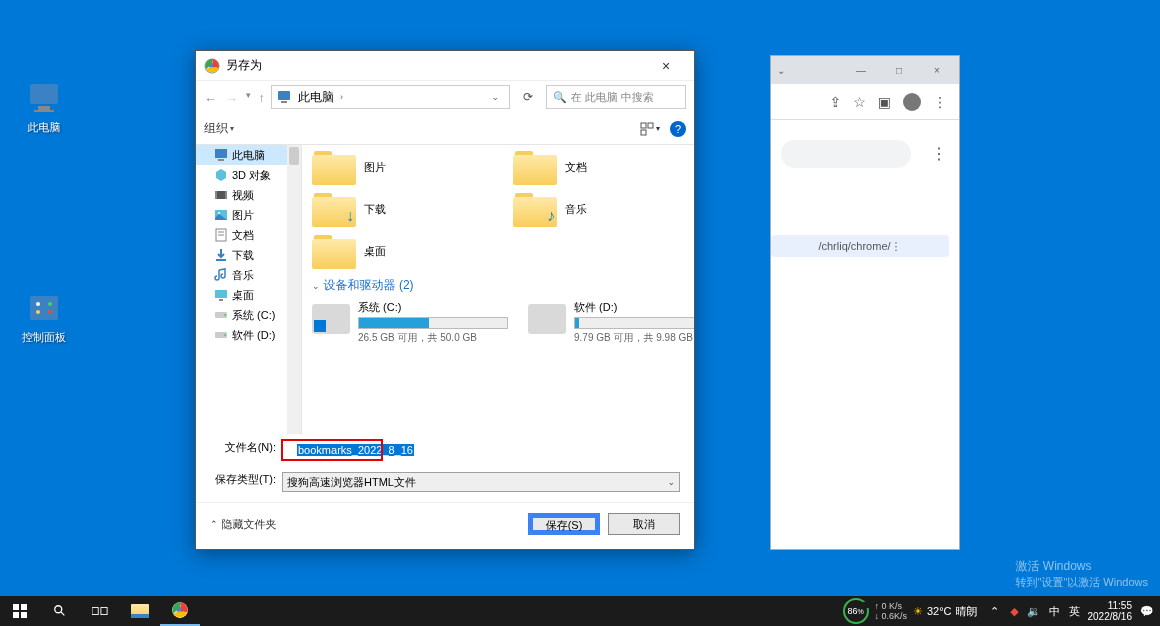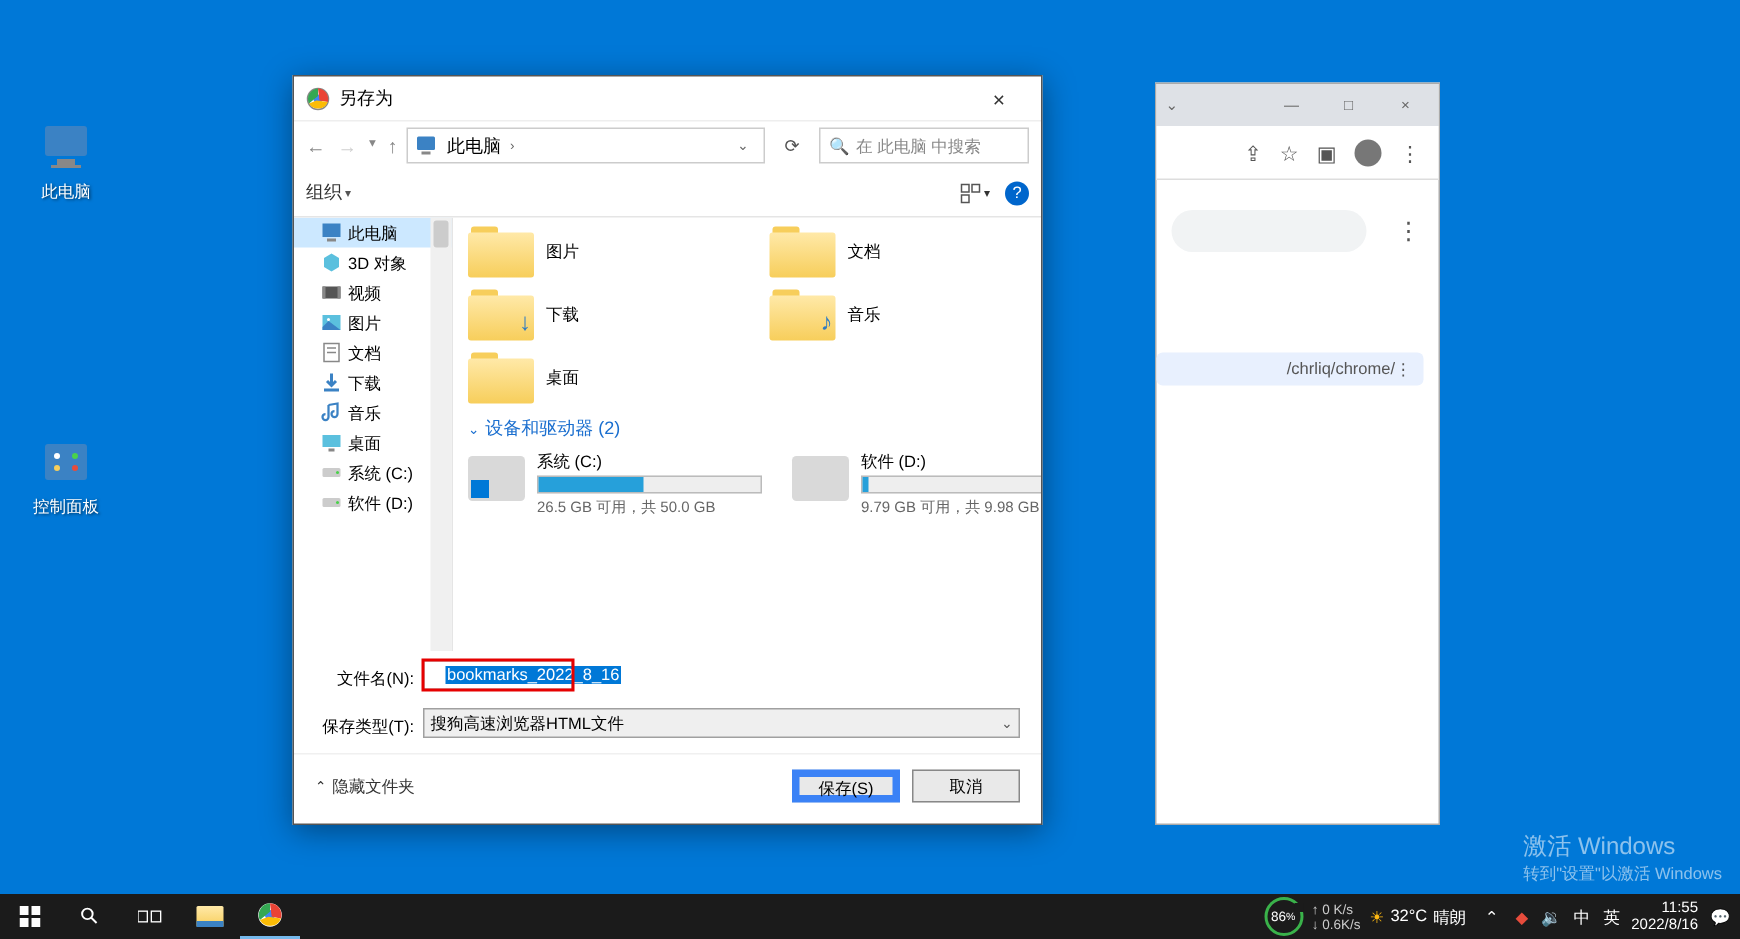--- a/index.html
+++ b/index.html
@@ -13,21 +13,21 @@
     
     
     .chrome-window { position: absolute; left: 770px; top: 55px; width: 190px; height: 495px; background: #fff; border: 1px solid #aaa; }
     .chrome-titlebar { height: 28px; background: #dee1e6; display: flex; justify-content: flex-end; align-items: center; gap: 6px; padding-right: 6px; }
     .win-btn { width: 32px; height: 20px; display: flex; align-items: center; justify-content: center; font-size: 10px; color: #666; }
     .chrome-toolbar { height: 36px; background: #fff; border-bottom: 1px solid #ddd; display: flex; align-items: center; justify-content: flex-end; gap: 12px; padding-right: 12px; }
     .chrome-toolbar .ti { font-size: 14px; color: #555; }
     .chrome-body { padding: 20px 10px; position: relative; height: calc(100% - 64px); }
     .chrome-pill { background: #f1f3f4; border-radius: 18px; height: 28px; width: 130px; margin-left: 0; }
     .chrome-dots { position: absolute; right: 12px; top: 24px; color: #555; }
-    .chrome-urlrow { position: absolute; top: 115px; left: 0; right: 10px; background: #e8f0fe; border-radius: 4px; height: 22px; display: flex; align-items: center; justify-content: flex-end; padding: 0 8px; font-size: 11px; color: #555; }
+    .chrome-urlrow { position: absolute; top: 115px; left: 0; right: 10px; background: #e8f0fe; border-radius: 4px; height: 22px; display: flex; align-items: center; justify-content: center; padding: 0 8px; font-size: 11px; color: #555; }
     
     
     .dialog { position: absolute; left: 195px; top: 50px; width: 500px; height: 500px; background: #fff; border: 1px solid #555; box-shadow: 0 4px 20px rgba(0,0,0,0.4); display: flex; flex-direction: column; }
     .dialog-title { height: 30px; display: flex; align-items: center; padding: 0 8px; font-size: 12px; border-bottom: 1px solid #eee; }
     .dialog-title .ticon { width: 16px; height: 16px; margin-right: 6px; }
     .dialog-title .txt { flex: 1; }
     .dialog-title .close { width: 40px; text-align: center; font-size: 14px; color: #333; }
     
     .nav-row { height: 32px; display: flex; align-items: center; padding: 0 8px; gap: 6px; font-size: 12px; }
     .nav-arrows { display: flex; gap: 8px; color: #888; font-size: 13px; }
@@ -62,21 +62,21 @@
     .section-hdr { color: #1b6fcf; font-size: 12px; margin: 8px 0 6px; display: flex; align-items: center; gap: 4px; }
     .drive-row { display: flex; gap: 20px; }
     .drive-item { display: flex; align-items: flex-start; gap: 8px; width: 230px; }
     .drive-ic { width: 38px; height: 30px; background: #d9d9d9; border-radius: 3px; position: relative; margin-top: 4px; flex-shrink: 0; }
     .drive-ic.c::after { content: ""; position: absolute; bottom: 2px; left: 2px; width: 12px; height: 12px; background: #0078d7; }
     .drive-info { font-size: 11px; }
     .drive-bar { width: 150px; height: 12px; border: 1px solid #bbb; margin: 2px 0; background: #eee; position: relative; }
     .drive-fill { height: 100%; background: #26a0da; }
     .drive-txt { color: #666; font-size: 10px; }
     
-    .filename-row { padding: 6px 14px; font-size: 11px; display: flex; align-items: flex-end; }
+    .filename-row { padding: 6px 14px; font-size: 11px; display: flex; align-items: flex-start; }
     .filename-row .lbl { width: 66px; text-align: right; margin-right: 6px; }
     .filename-row .field { flex: 1; height: 20px; border: 1px solid #a0a0a0; padding: 0 4px; display: flex; align-items: center; position: relative; }
     .filename-row .field.redbox { outline: 2px solid #e60000; outline-offset: -1px; width: 100px; flex: none; margin-right: auto; background: #fff; padding-left: 14px; }
     .filename-row .full { flex: 1; }
     .filetype-row .field { background: #efefef; justify-content: space-between; }
     .filetype-row .dd { font-size: 9px; color: #555; }
     
     .bottom-row { padding: 10px 14px 14px; display: flex; align-items: center; font-size: 11px; border-top: 1px solid #f0f0f0; margin-top: 4px; }
     .bottom-row .hide { display: flex; align-items: center; gap: 4px; color: #333; }
     .bottom-row .spacer { flex: 1; }
@@ -89,21 +89,21 @@
     .tb-btn { width: 40px; height: 100%; display: flex; align-items: center; justify-content: center; }
     .tb-right { margin-left: auto; display: flex; align-items: center; height: 100%; gap: 6px; padding-right: 6px; }
     .tb-clock { text-align: right; font-size: 10px; line-height: 11px; padding-right: 2px; }
     .tb-meter { width: 26px; height: 26px; border: 2px solid #3ab24a; border-radius: 50%; display: flex; align-items: center; justify-content: center; font-size: 9px; position: relative; }
     .tb-meter::after { content: ""; position: absolute; right: -2px; top: 2px; width: 6px; height: 6px; background: #1b1b1b; }
     .tb-net { font-size: 9px; line-height: 10px; color: #ccc; text-align: left; }
     .tb-weather { display: flex; align-items: center; gap: 4px; font-size: 11px; margin-right: 4px; }
     .tb-tray-ic { width: 14px; height: 14px; display: flex; align-items: center; justify-content: center; font-size: 11px; }
     
     .activate { position: absolute; right: 12px; bottom: 36px; color: rgba(255,255,255,0.55); text-align: left; }
-    .activate .l1 { font-size: 16px; }
+    .activate .l1 { font-size: 12px; }
     .activate .l2 { font-size: 11px; }
   </style>
 </head>
 <body>
 
 <div class="desktop">
 
     <div class="desktop-icon" style="left: 14px; top: 78px;">
       <div class="ic"><svg viewBox="0 0 40 40">
           <rect x="6" y="6" width="28" height="20" rx="2" fill="#3b82c4"></rect>

